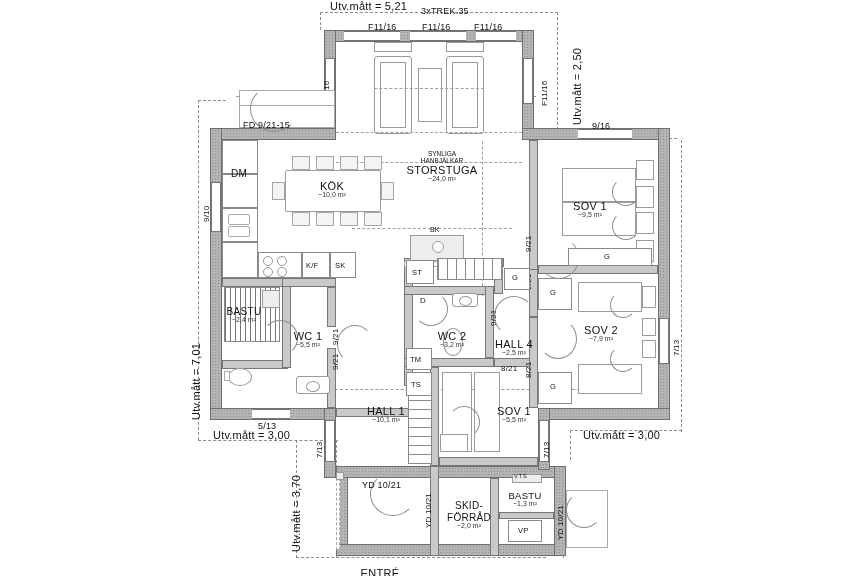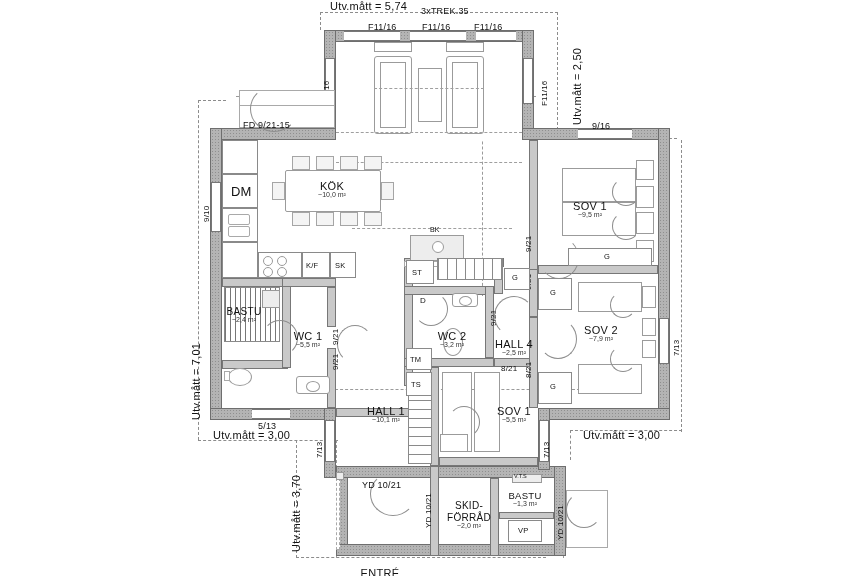--- a/index.html
+++ b/index.html
@@ -66,21 +66,21 @@
   <div class="dash dashH abs" style="left:198px;top:100px;width:28px;"></div>
   <div class="dash dashH abs" style="left:198px;top:440px;width:140px;"></div>
 
   <div class="dash dashV abs" style="left:296px;top:440px;height:118px;"></div>
   <div class="dash dashH abs" style="left:296px;top:557px;width:250px;"></div>
 
   <div class="dash dashH abs" style="left:570px;top:430px;width:112px;"></div>
   <div class="dash dashV abs" style="left:681px;top:140px;height:292px;"></div>
   <div class="dash dashV abs" style="left:570px;top:430px;height:30px;"></div>
 
-  <div class="dim" style="left:330px;top:0px;">Utv.mått = 5,74</div>
+  <div class="dim" style="left:330px;top:0px;">Utv.mått = 5,21</div>
   <div class="lbl" style="left:421px;top:6px;font-size:9px;">3xTREK.35</div>
   <div class="dim vert" style="left:571px;top:125px;">Utv.mått = 2,50</div>
   <div class="dim vert" style="left:190px;top:420px;">Utv.mått = 7,01</div>
   <div class="dim" style="left:213px;top:429px;">Utv.mått = 3,00</div>
   <div class="dim vert" style="left:290px;top:552px;">Utv.mått = 3,70</div>
   <div class="dim" style="left:583px;top:429px;">Utv.mått = 3,00</div>
 
   <div class="dashdot" style="left:236px;top:96px;width:300px;"></div>
   <div class="dashdot" style="left:236px;top:270px;width:120px;"></div>
   <div class="dashdotV" style="left:482px;top:96px;height:200px;"></div>
@@ -171,20 +171,26 @@
   <div class="f" style="left:446px;top:56px;width:38px;height:78px;border-radius:3px;"></div>
   <div class="f" style="left:452px;top:62px;width:26px;height:66px;"></div>
   <div class="f" style="left:418px;top:68px;width:24px;height:54px;"></div>
   <div class="beam" style="left:374px;top:88px;width:110px;"></div>
   <div class="beam" style="left:336px;top:132px;width:186px;"></div>
   <div class="beam" style="left:336px;top:162px;width:186px;"></div>
   <div class="beam" style="left:352px;top:228px;width:160px;"></div>
   <div class="f" style="left:374px;top:42px;width:38px;height:10px;"></div>
   <div class="f" style="left:446px;top:42px;width:38px;height:10px;"></div>
 
+  <div class="rname" style="left:392px;top:150px;width:100px;">
+    <span class="small" style="position:static;display:block;font-size:6.5px;">SYNLIGA</span>
+    <span class="small" style="position:static;display:block;font-size:6.5px;">HANBJÄLKAR</span>
+    <b>STORSTUGA</b>
+    <i>~24,0 m²</i>
+  </div>
 
   <div class="fill" style="left:410px;top:235px;width:54px;height:26px;"></div>
   <div class="oval" style="left:432px;top:241px;width:10px;height:10px;"></div>
   <div class="lbl" style="left:430px;top:226px;font-size:7px;">BK</div>
   <div class="thin2" style="left:404px;top:261px;width:66px;height:6px;"></div>
 
   <div class="f" style="left:285px;top:170px;width:96px;height:42px;border-radius:2px;"></div>
   <div class="fg" style="left:292px;top:156px;width:18px;height:14px;"></div>
   <div class="fg" style="left:316px;top:156px;width:18px;height:14px;"></div>
   <div class="fg" style="left:340px;top:156px;width:18px;height:14px;"></div>
@@ -196,21 +202,21 @@
   <div class="fg" style="left:272px;top:182px;width:13px;height:18px;"></div>
   <div class="fg" style="left:381px;top:182px;width:13px;height:18px;"></div>
 
   <div class="rname" style="left:288px;top:180px;width:88px;">
     <b>KÖK</b>
     <i>~10,0 m²</i>
   </div>
 
   <div class="thin" style="left:222px;top:140px;width:36px;height:34px;"></div>
   <div class="thin" style="left:222px;top:174px;width:36px;height:34px;"></div>
-  <div class="lbl" style="left:231px;top:184px;font-size:13px;">DM</div>
+  <div class="lbl" style="left:231px;top:168px;font-size:10px;">DM</div>
   <div class="thin" style="left:222px;top:208px;width:36px;height:34px;"></div>
   <div class="thin2" style="left:228px;top:214px;width:22px;height:11px;border-radius:2px;"></div>
   <div class="thin2" style="left:228px;top:226px;width:22px;height:11px;border-radius:2px;"></div>
   <div class="thin" style="left:222px;top:242px;width:36px;height:36px;"></div>
 
   <div class="thin" style="left:258px;top:252px;width:44px;height:26px;"></div>
   <div class="oval" style="left:263px;top:256px;width:8px;height:8px;"></div>
   <div class="oval" style="left:277px;top:256px;width:8px;height:8px;"></div>
   <div class="oval" style="left:263px;top:267px;width:8px;height:8px;"></div>
   <div class="oval" style="left:277px;top:267px;width:8px;height:8px;"></div>

